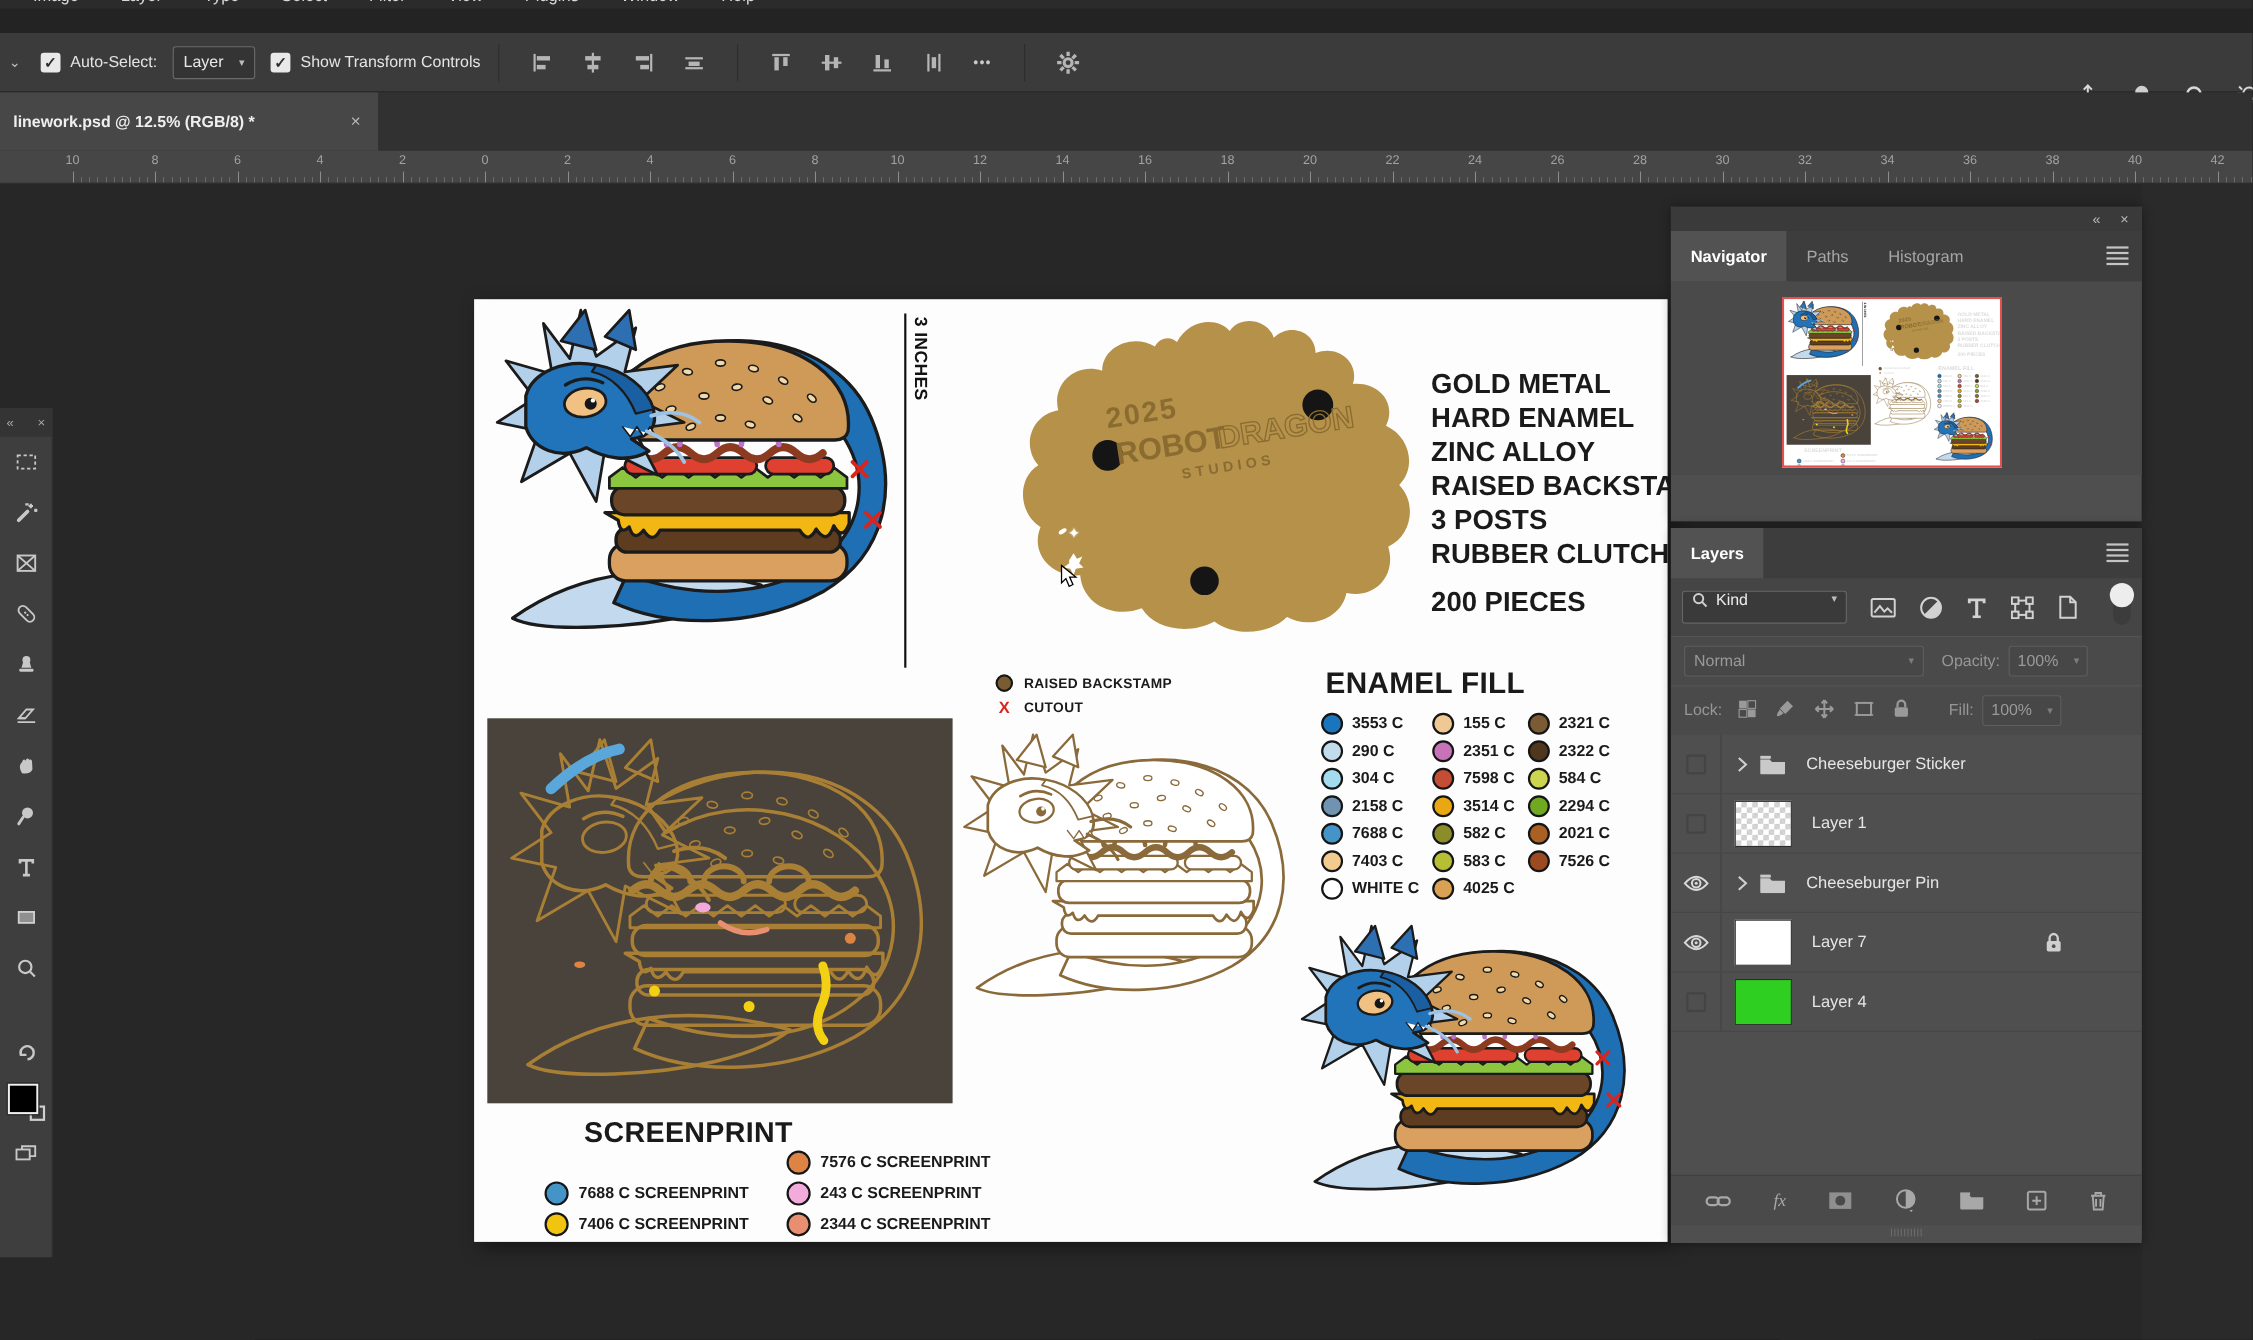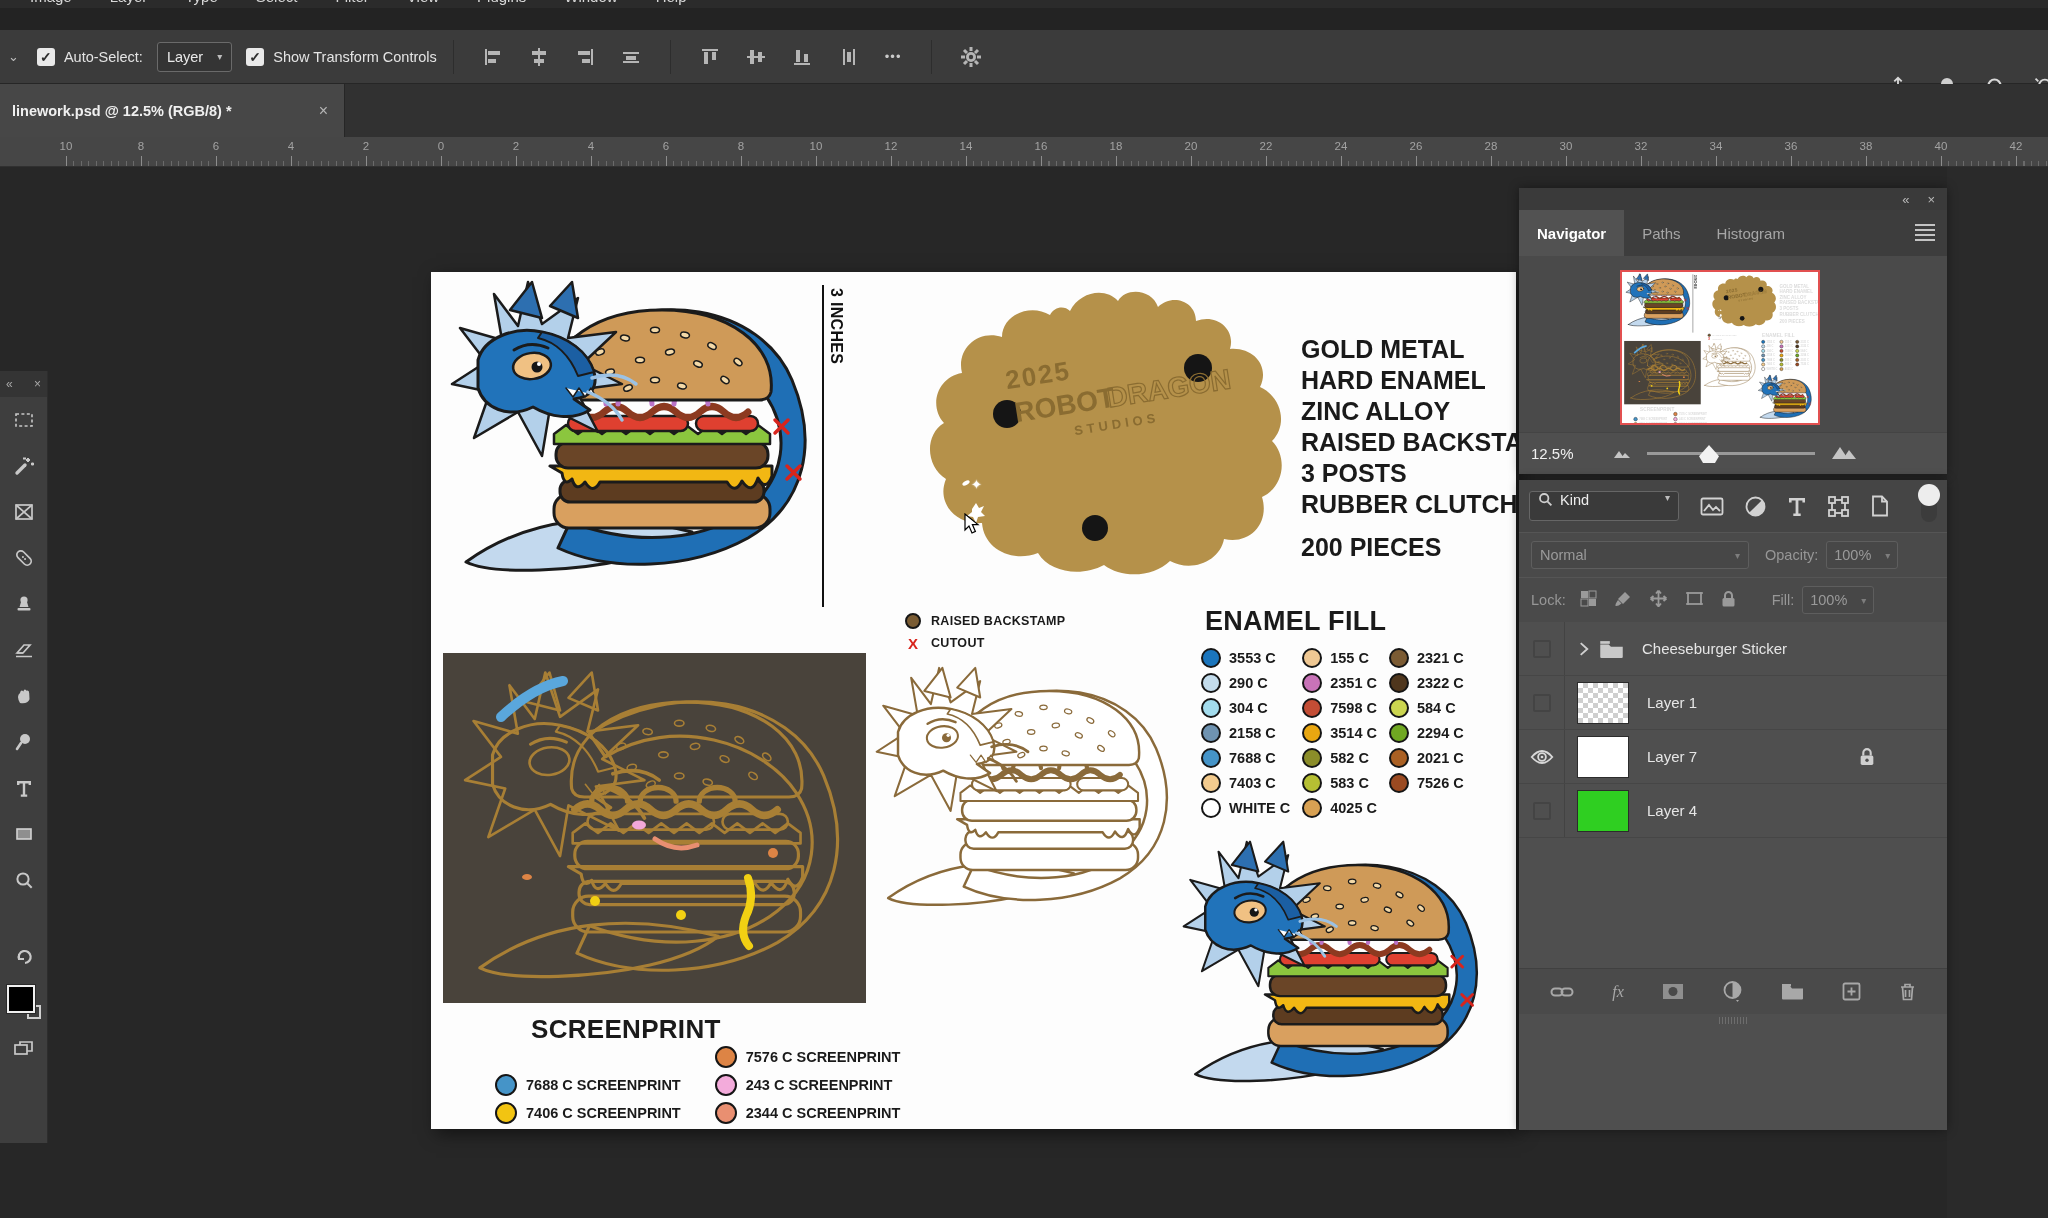--- a/index.html
+++ b/index.html
@@ -1227,37 +1227,34 @@
     </g>
   </svg></div>
 
       <svg class="cursor" width="16" height="22" viewBox="0 0 16 22">
         <path d="M1,1 L1,17 L5,13 L8,20 L11.4,18.4 L8.4,11.6 L14,11.6 Z" fill="#fff" stroke="#000" stroke-width="1.2"></path>
       </svg>
       <span class="sparkle">✦</span>
     </div>
         </div>
     </div>
-    <div class="nav-zoomrow">
-      <span class="nav-zoomval">12.5%</span>
-      <span class="mtn"><svg width="18" height="12" viewBox="0 0 18 12" fill="#c5c5c5">
-            <polygon points="1,11 6,4 11,11"></polygon>
-            <polygon points="8,11 12,6 17,11"></polygon>
-          </svg></span>
-      <div class="slider-track">
-          <div class="slider-thumb"></div>
-        </div>
-      <span class="mtn"><svg width="26" height="17" viewBox="0 0 26 17" fill="#c5c5c5">
-            <polygon points="1,16 9,4 17,16"></polygon>
-            <polygon points="12,16 18,7 25,16"></polygon>
-          </svg></span>
-    </div>
   </div>
 
   <div class="panel" style="top:480px;height:650px">
+    <div class="p-tabs" style="height:46px">
+      <div class="p-tab active">
+          <span>Layers</span>
+        </div>
+      <div class="hamburger">
+          <div></div>
+          <div></div>
+          <div></div>
+          <div></div>
+        </div>
+    </div>
     <div class="filter-row">
       <div class="kind-box">
         <svg width="15" height="15" viewBox="0 0 15 15" fill="none" stroke="#cfcfcf" stroke-width="1.8" style="margin-right:7px">
             <circle cx="6.2" cy="6.2" r="4.2"></circle>
             <path d="M9.4,9.4 l4,4"></path>
           </svg>
         <span>Kind</span>
         <span class="dd-arrow">▾</span>
       </div>
       <span class="f-icon">
@@ -1362,20 +1359,41 @@
           <span class="layer-name">Layer 1</span>
         </div>
         <div class="layer-row">
           <div class="vis-cell">
             <svg width="24" height="16" viewBox="0 0 20 14">
               <path d="M1,7 Q10,-3.5 19,7 Q10,17.5 1,7 Z" fill="none" stroke="#d8d8d8" stroke-width="1.6"></path>
               <circle cx="10" cy="7" r="3.4" fill="none" stroke="#d8d8d8" stroke-width="1.6"></circle>
               <circle cx="10" cy="7" r="1.2" fill="#d8d8d8"></circle>
             </svg>
           </div>
+          <span class="grp-chev">
+            <svg width="10" height="14" viewBox="0 0 8 12">
+              <path d="M1.2,1 L6.8,6 L1.2,11" stroke="#d0d0d0" fill="none" stroke-width="1.6"></path>
+            </svg>
+          </span>
+          <span class="grp-folder">
+            <svg width="25" height="18" viewBox="0 0 22 16">
+              <path d="M1,4 h7.5 l2,2 H21 v9 a1,1 0 0 1 -1,1 H2 a1,1 0 0 1 -1,-1 Z" fill="#c9c9c9"></path>
+              <rect x="1" y="1" width="8.5" height="2.4" fill="#c9c9c9"></rect>
+            </svg>
+          </span>
+          <span class="layer-name">Cheeseburger Pin</span>
+        </div>
+        <div class="layer-row">
+          <div class="vis-cell">
+            <svg width="24" height="16" viewBox="0 0 20 14">
+              <path d="M1,7 Q10,-3.5 19,7 Q10,17.5 1,7 Z" fill="none" stroke="#d8d8d8" stroke-width="1.6"></path>
+              <circle cx="10" cy="7" r="3.4" fill="none" stroke="#d8d8d8" stroke-width="1.6"></circle>
+              <circle cx="10" cy="7" r="1.2" fill="#d8d8d8"></circle>
+            </svg>
+          </div>
           <div class="layer-thumb" style="background: rgb(255, 255, 255);"></div>
           <span class="layer-name">Layer 7</span>
           <span class="row-lock">
             <svg width="16" height="19" viewBox="0 0 14 18">
               <rect x="1" y="8" width="12" height="9" rx="1.5" fill="#cfcfcf"></rect>
               <path d="M3.5,8 V5.5 a3.5,3.5 0 0 1 7,0 V8" fill="none" stroke="#cfcfcf" stroke-width="2"></path>
               <circle cx="7" cy="12.5" r="1.6" fill="#4f4f4f"></circle>
             </svg>
           </span>
         </div>

